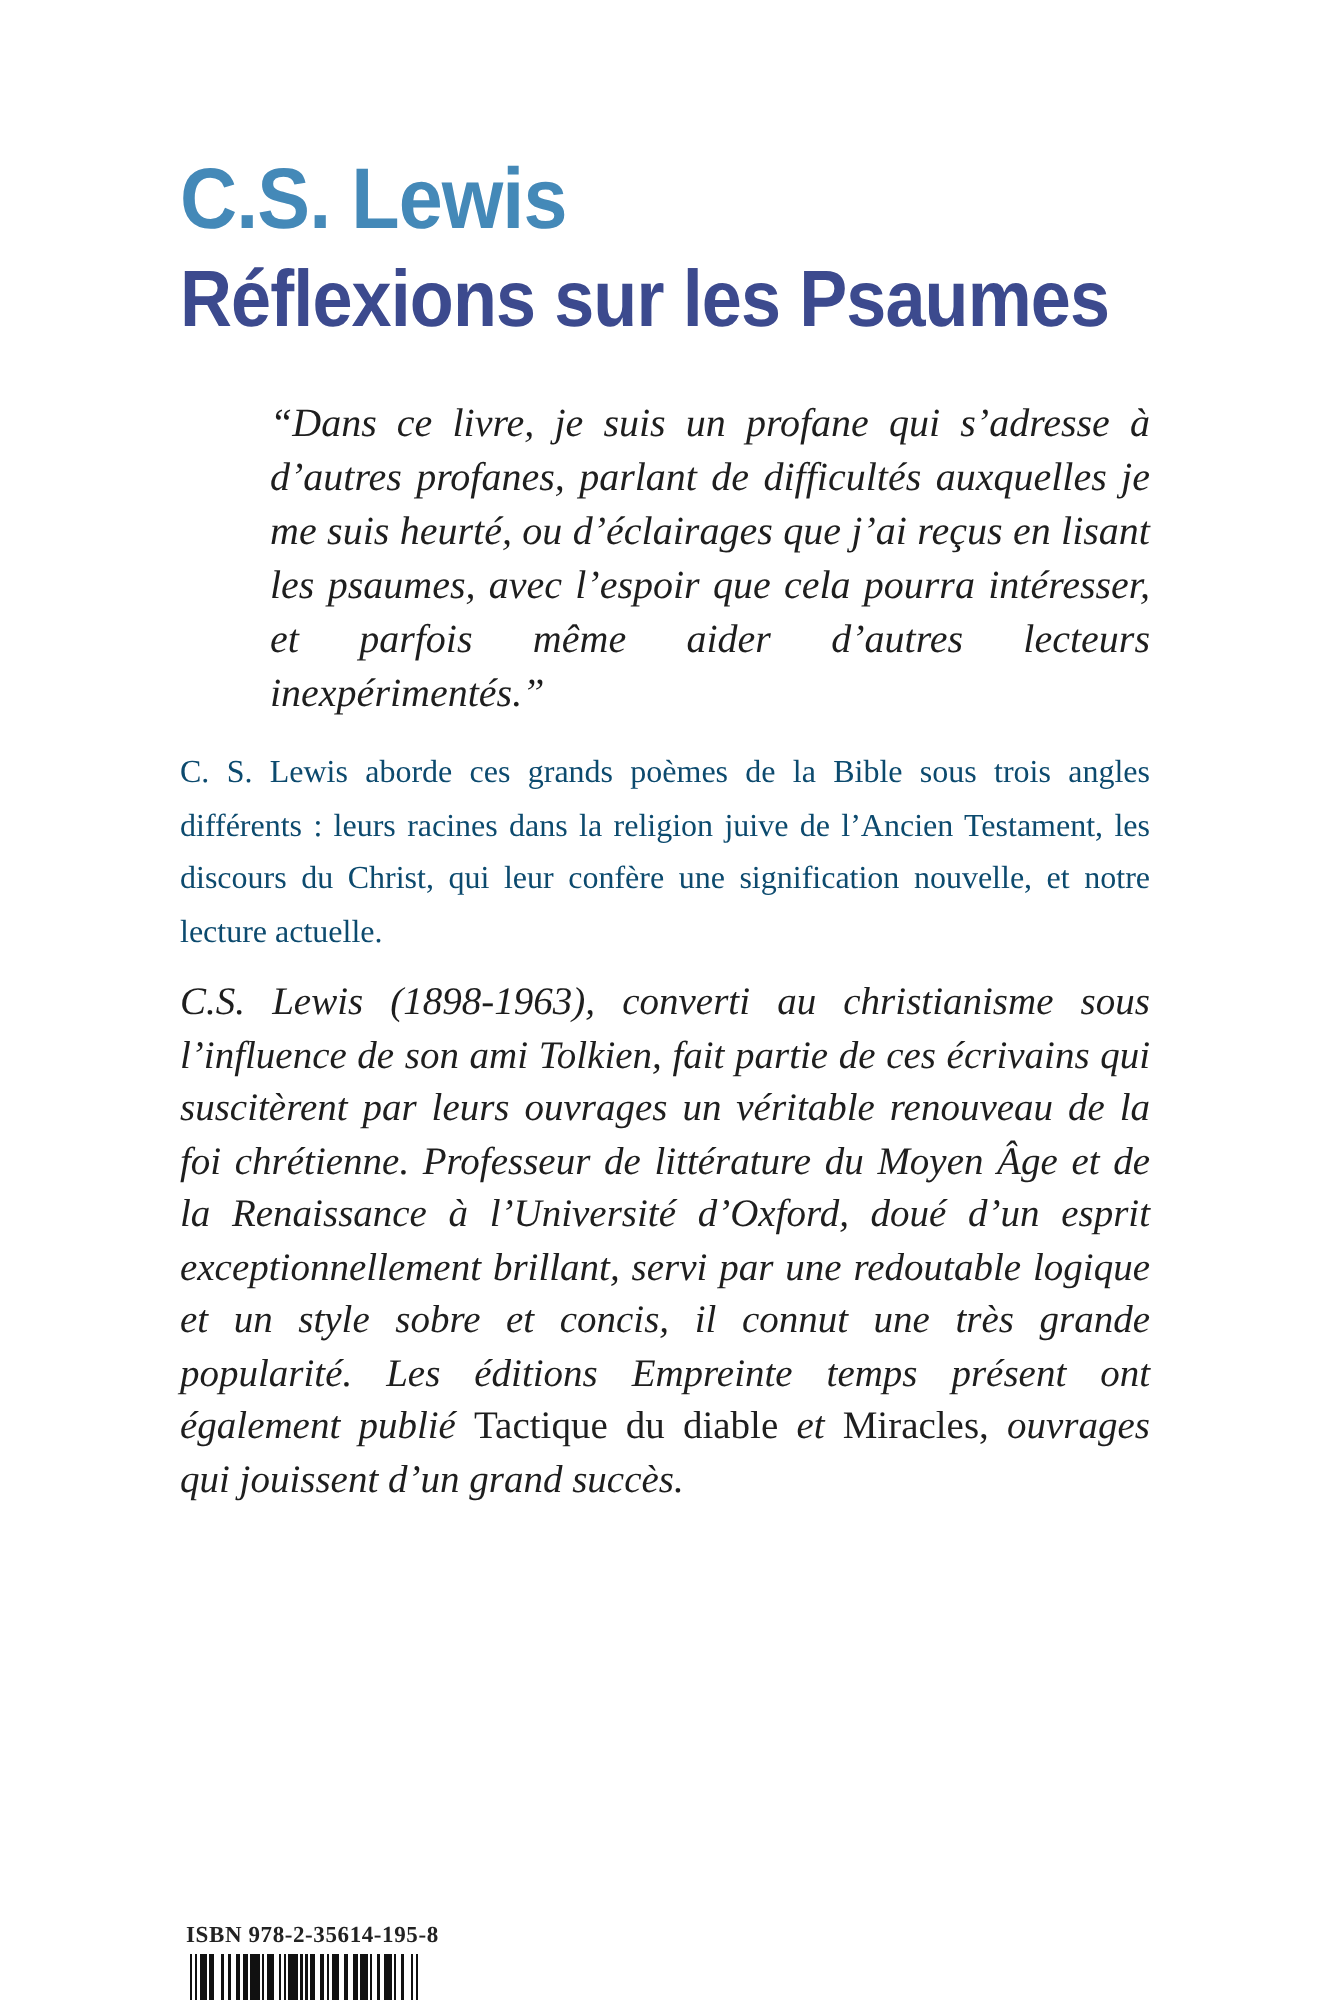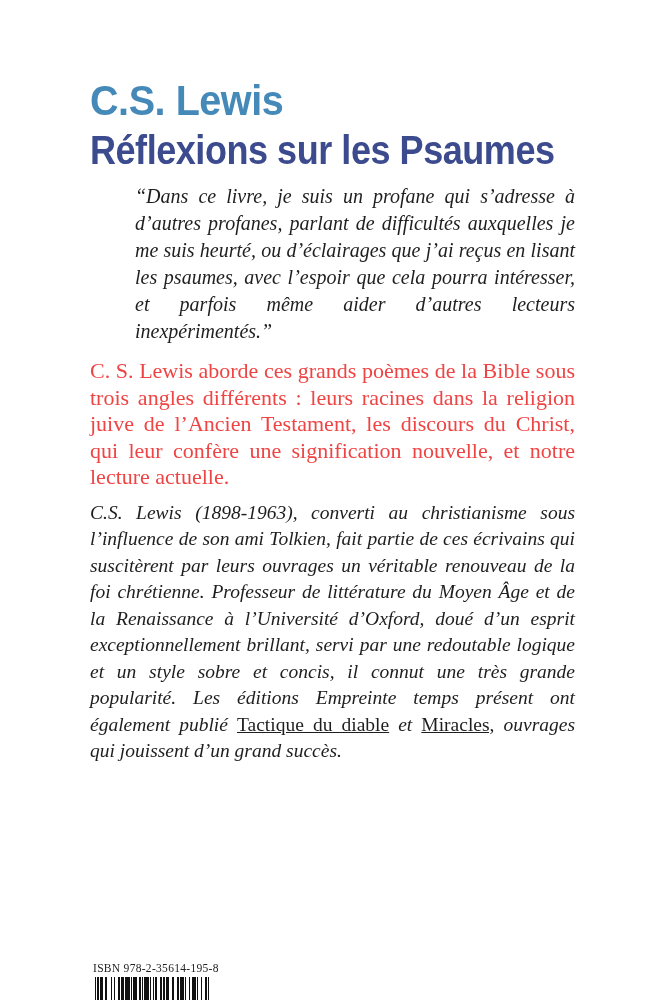--- a/index.html
+++ b/index.html
@@ -26,49 +26,49 @@
     font-family: "Liberation Sans", sans-serif;
     font-weight: bold;
     font-size: 40px; line-height: 40px;
     letter-spacing: -0.5px;
     color: #3c4a8e;
     transform: scaleX(0.90); transform-origin: left center;
     white-space: nowrap;
   }
 
   .quote {
-    margin: 13px 89px 0 135px;
+    margin: 29px 89px 0 135px;
     font-style: italic;
     font-size: 20px; line-height: 27px;
     text-align: justify;
     color: #1e1e1e;
     font-family: Liberation Serif, serif;
   }
   .para {
     margin: 13px 89px 0 90px;
-    font-size: 22px; line-height: 26.5px;
+    font-size: 16px; line-height: 26.5px;
     text-align: justify;
-    color: #ef4444;
+    color: #0c4a6e;
   }
   .bio {
     margin: 9px 89px 0 90px;
     font-style: italic;
     font-size: 19.5px; line-height: 26.5px;
     text-align: justify;
     color: #1e1e1e;
   }
-  .bio .roman { font-style: normal; text-decoration: underline; }
+  .bio .roman { font-style: normal; }
 
   .barcode-block {
     position: absolute; left: 93px; top: 883px; width: 118px;
   }
   .isbn {
     width: 118px; text-align: left;
     font-size: 11.5px; letter-spacing: 0.3px;
-    color: #222; white-space: nowrap;
+    color: #222; white-space: nowrap; font-weight: bold;
   }
   .barcode { position: relative; width: 114px; height: 70px; margin: 3px 0 0 2px; }
   .barcode svg { display: block; }
 </style>
 </head>
 <body>
 
 <div class="cover">
 
   <div class="author" style="color: rgb(68, 137, 184);">C.S. Lewis</div>

